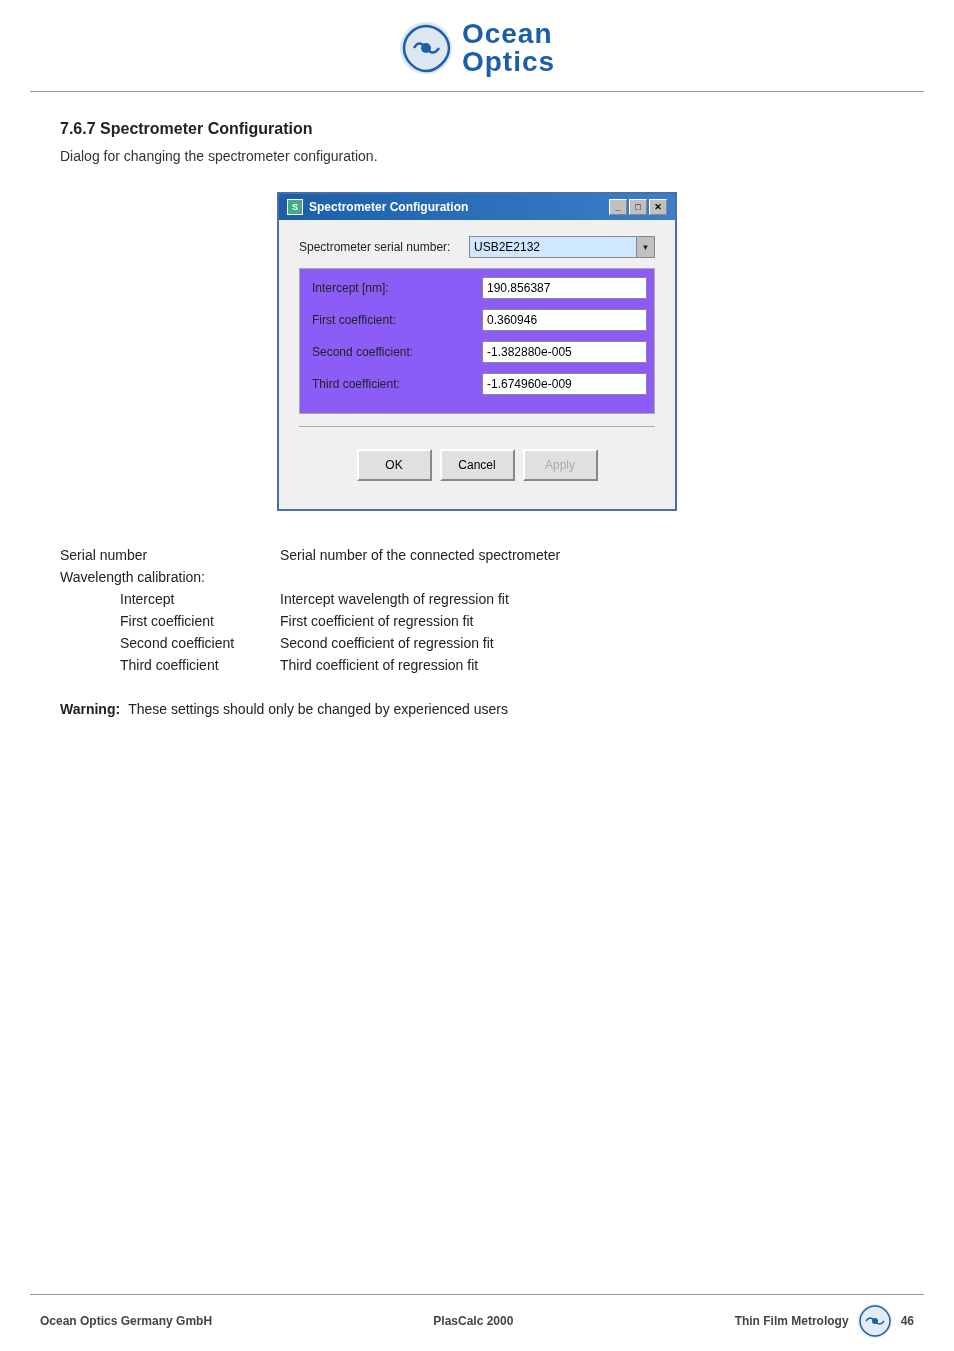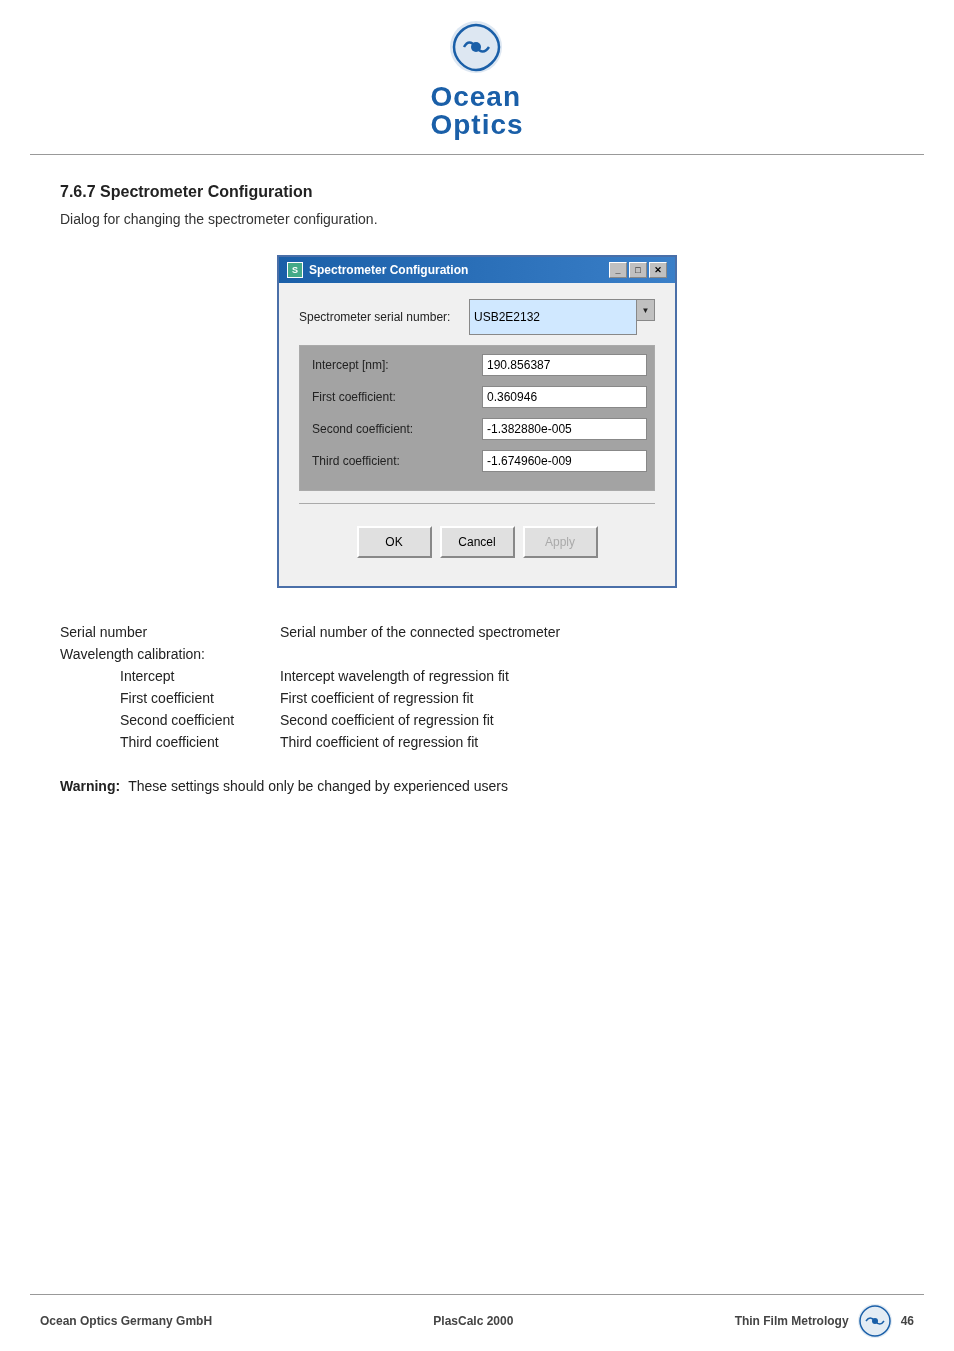--- a/index.html
+++ b/index.html
@@ -19,21 +19,20 @@
       display: flex;
       justify-content: center;
       align-items: center;
       padding: 20px 40px 15px;
     }
 
     .logo-container {
       display: flex;
       align-items: center;
       gap: 8px;
-      flex-direction: column;
     }
 
     .logo-icon {
       width: 55px;
       height: 55px;
     }
 
     .logo-text {
       display: flex;
       flex-direction: column;
@@ -174,39 +173,39 @@
       display: flex;
       flex: 1;
     }
 
     .dropdown-input {
       flex: 1;
       border: 1px solid #888;
       background: #d0e8ff;
       padding: 2px 4px;
       font-size: 12px;
-      height: 36px;
+      height: 22px;
     }
 
     .dropdown-arrow {
       width: 18px;
       height: 22px;
       background: #c0c0c0;
       border: 1px solid #888;
       border-left: none;
       display: flex;
       align-items: center;
       justify-content: center;
       font-size: 8px;
       cursor: pointer;
     }
 
     .coeff-box {
       border: 1px solid #aaa;
-      background: #a3a3a3;
+      background: #8b5cf6;
       padding: 8px 12px;
       margin: 10px 0;
     }
 
     .separator {
       border: none;
       border-top: 1px solid #aaa;
       margin: 12px 0;
     }
 

